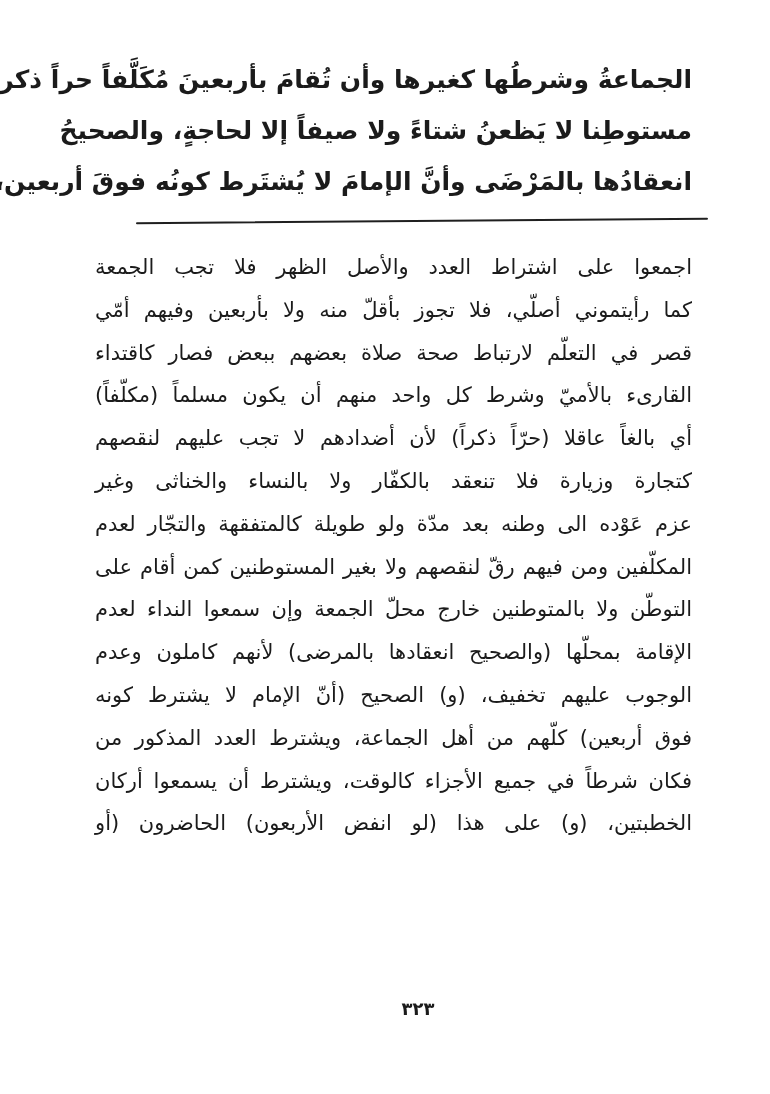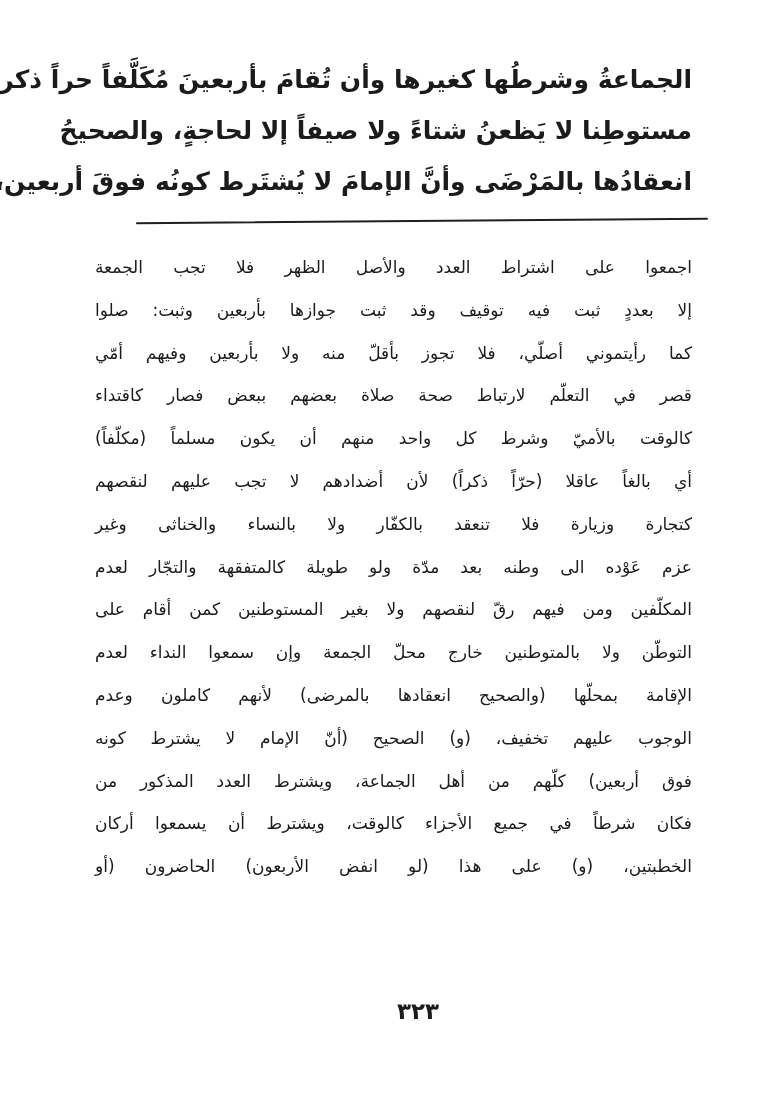--- a/index.html
+++ b/index.html
@@ -46,58 +46,57 @@
     height: 2.4px;
     background: #1f1f1f;
     transform: rotate(-0.45deg);
     border-radius: 2px;
   }
   
   .sharh {
     top: 246px;
   }
   .sharh .line {
-    font-size: 17px;
+    font-size: 21px;
     font-weight: normal;
     line-height: 42.8px;
     height: 42.8px;
     white-space: nowrap;
     text-align: justify;
     text-align-last: justify;
   }
   .pagenum {
     position: absolute;
     top: 998px;
     left: 383px;
     width: 70px;
     text-align: center;
-    font-size: 23px;
+    font-size: 18px;
     font-weight: bold;
     direction: rtl;
   }
 </style>
 </head>
 <body>
 
 <div class="page">
 
   <div class="col matn">
     <div class="line">الجماعةُ وشرطُها كغيرها وأن تُقامَ بأربعينَ مُكَلَّفاً حراً ذكراً</div>
     <div class="line">مستوطِنا لا يَظعنُ شتاءً ولا صيفاً إلا لحاجةٍ، والصحيحُ</div>
     <div class="line">انعقادُها بالمَرْضَى وأنَّ الإمامَ لا يُشتَرط كونُه فوقَ أربعين،</div>
   </div>
 
   <div class="divider"></div>
 
   <div class="col sharh">
     <div class="line">اجمعوا على اشتراط العدد والأصل الظهر فلا تجب الجمعة</div>
-    <div class="line">إلا بعددٍ ثبت فيه توقيف وقد ثبت جوازها بأربعين وثبت: صلوا</div>
     <div class="line">كما رأيتموني أصلّي، فلا تجوز بأقلّ منه ولا بأربعين وفيهم أمّي</div>
     <div class="line">قصر في التعلّم لارتباط صحة صلاة بعضهم ببعض فصار كاقتداء</div>
-    <div class="line">كالوقت بالأميّ وشرط كل واحد منهم أن يكون مسلماً (مكلّفاً)</div>
+    <div class="line">القارىء بالأميّ وشرط كل واحد منهم أن يكون مسلماً (مكلّفاً)</div>
     <div class="line">أي بالغاً عاقلا (حرّاً ذكراً) لأن أضدادهم لا تجب عليهم لنقصهم</div>
     <div class="line">كتجارة وزيارة فلا تنعقد بالكفّار ولا بالنساء والخناثى وغير</div>
     <div class="line">عزم عَوْده الى وطنه بعد مدّة ولو طويلة كالمتفقهة والتجّار لعدم</div>
     <div class="line">المكلّفين ومن فيهم رقّ لنقصهم ولا بغير المستوطنين كمن أقام على</div>
     <div class="line">التوطّن ولا بالمتوطنين خارج محلّ الجمعة وإن سمعوا النداء لعدم</div>
     <div class="line">الإقامة بمحلّها (والصحيح انعقادها بالمرضى) لأنهم كاملون وعدم</div>
     <div class="line">الوجوب عليهم تخفيف، (و) الصحيح (أنّ الإمام لا يشترط كونه</div>
     <div class="line">فوق أربعين) كلّهم من أهل الجماعة، ويشترط العدد المذكور من</div>
     <div class="line">فكان شرطاً في جميع الأجزاء كالوقت، ويشترط أن يسمعوا أركان</div>
     <div class="line">الخطبتين، (و) على هذا (لو انفض الأربعون) الحاضرون (أو</div>

